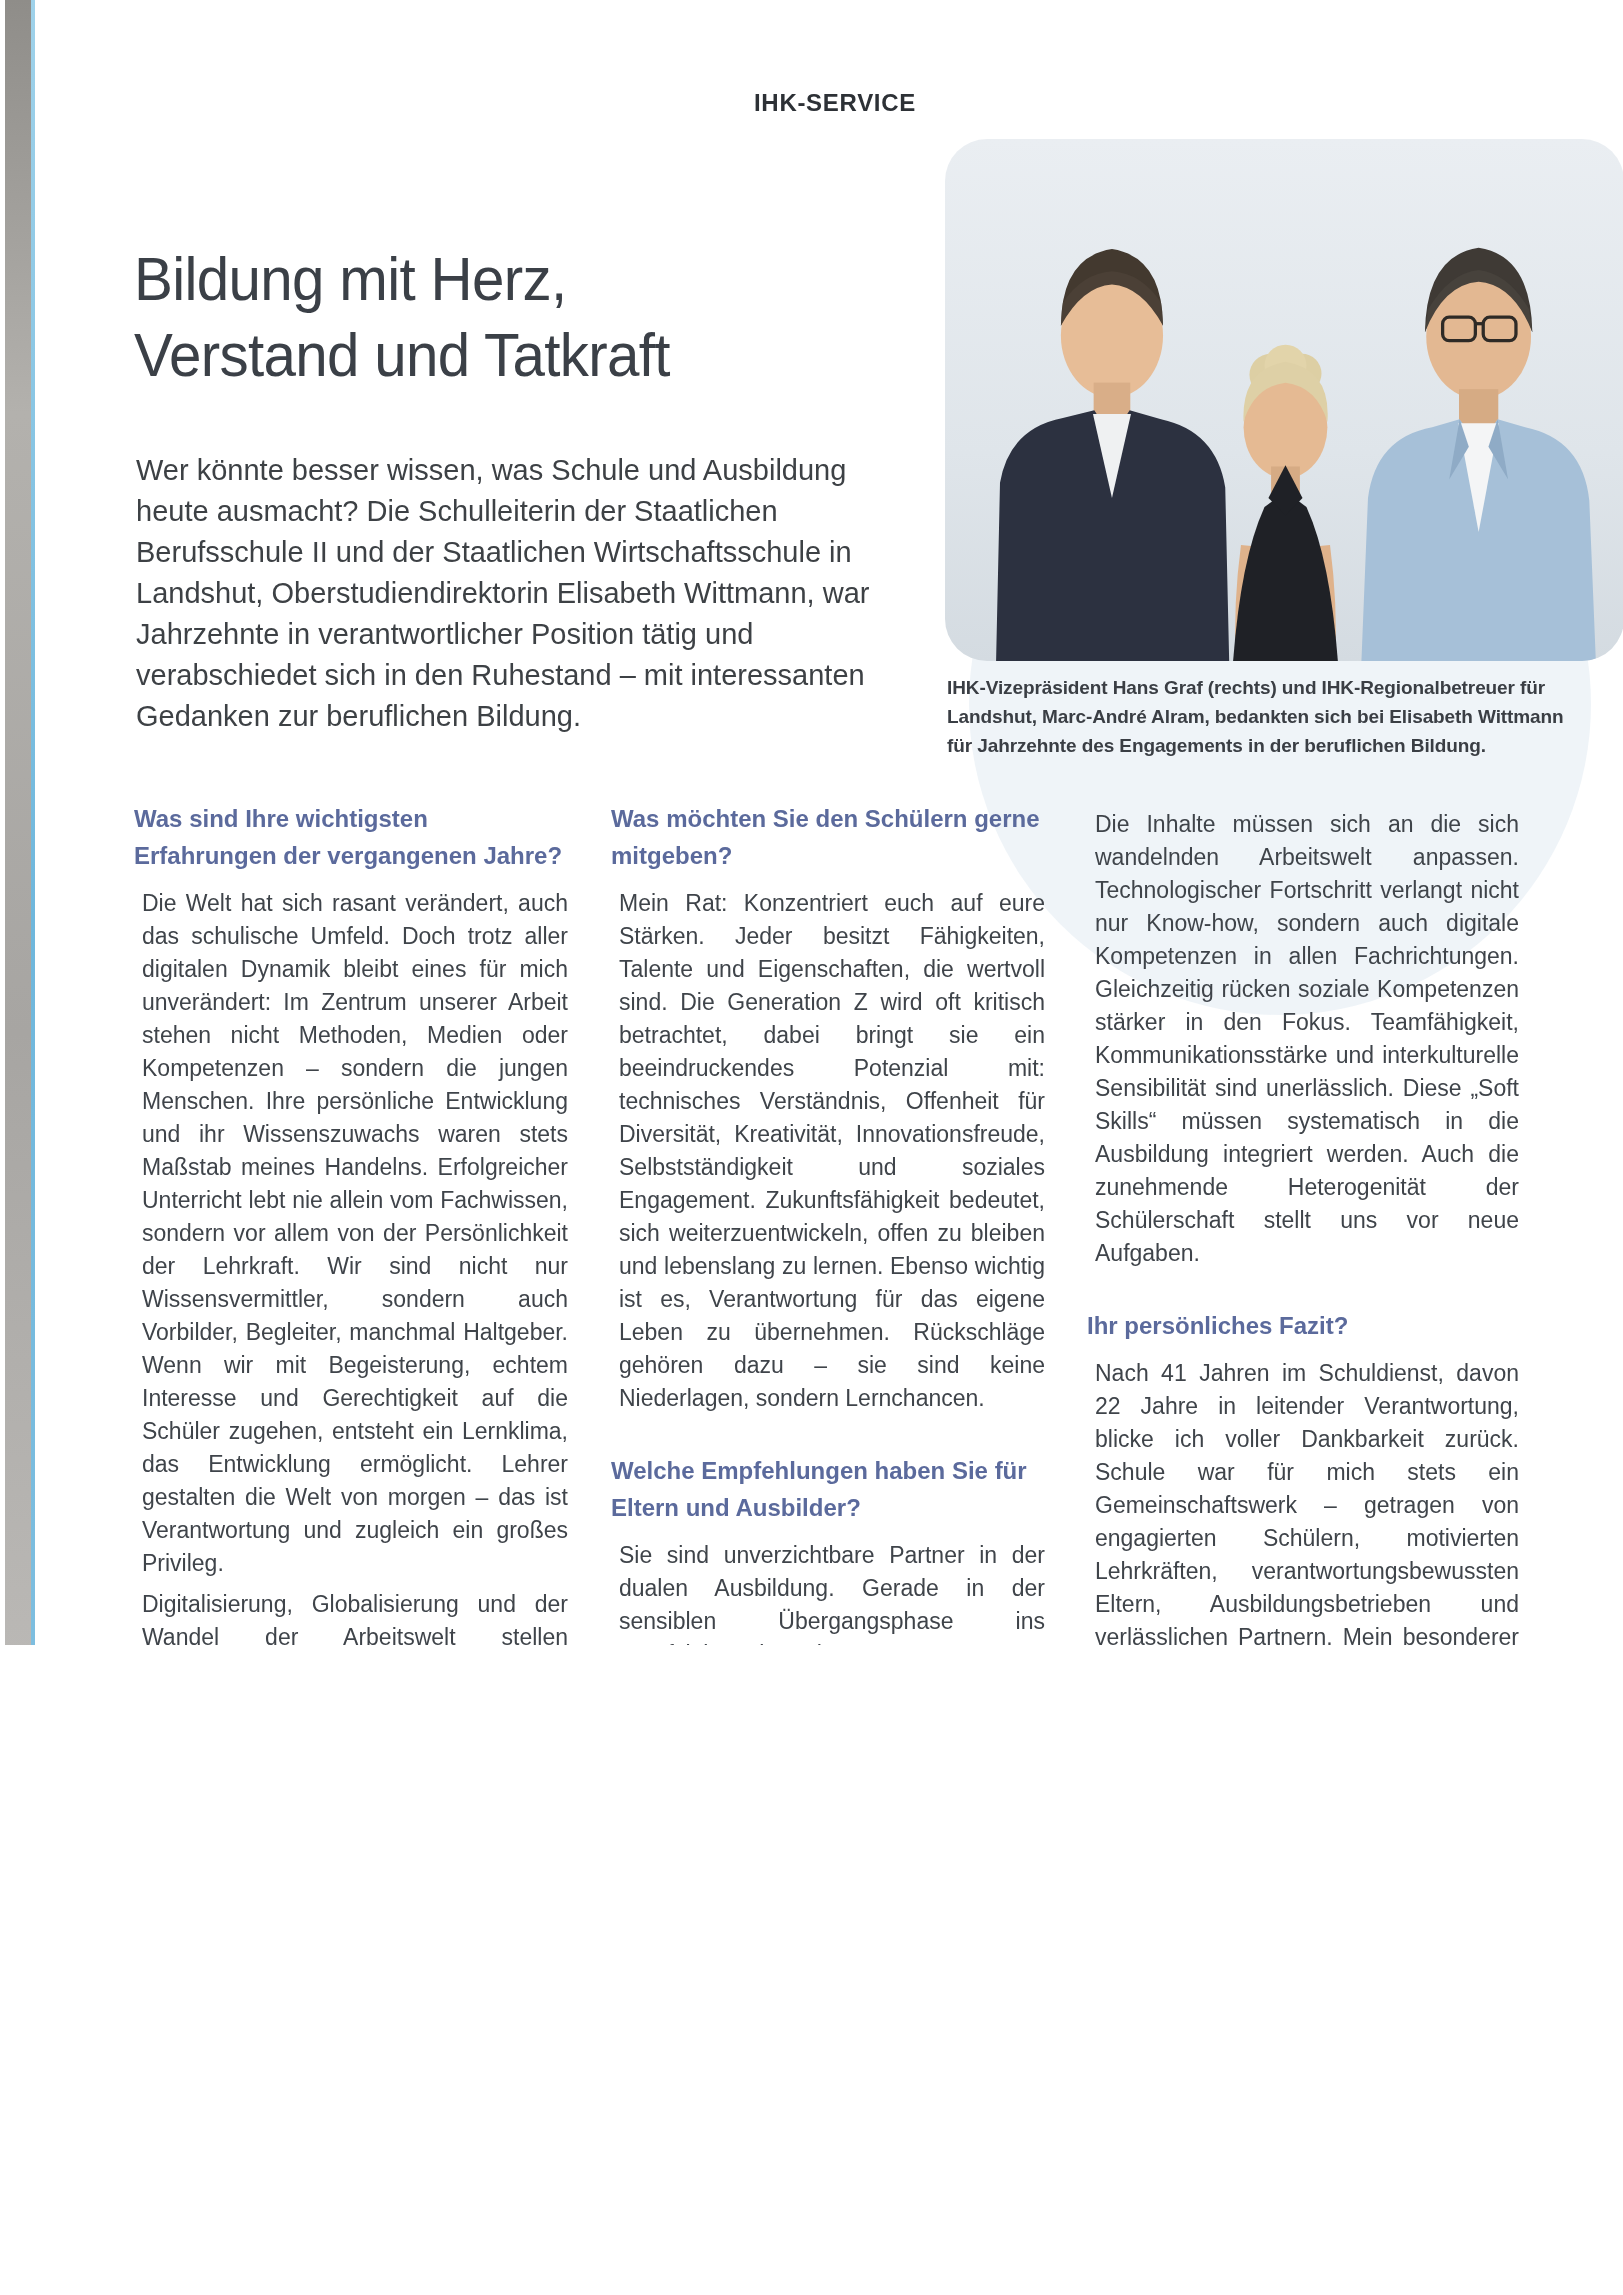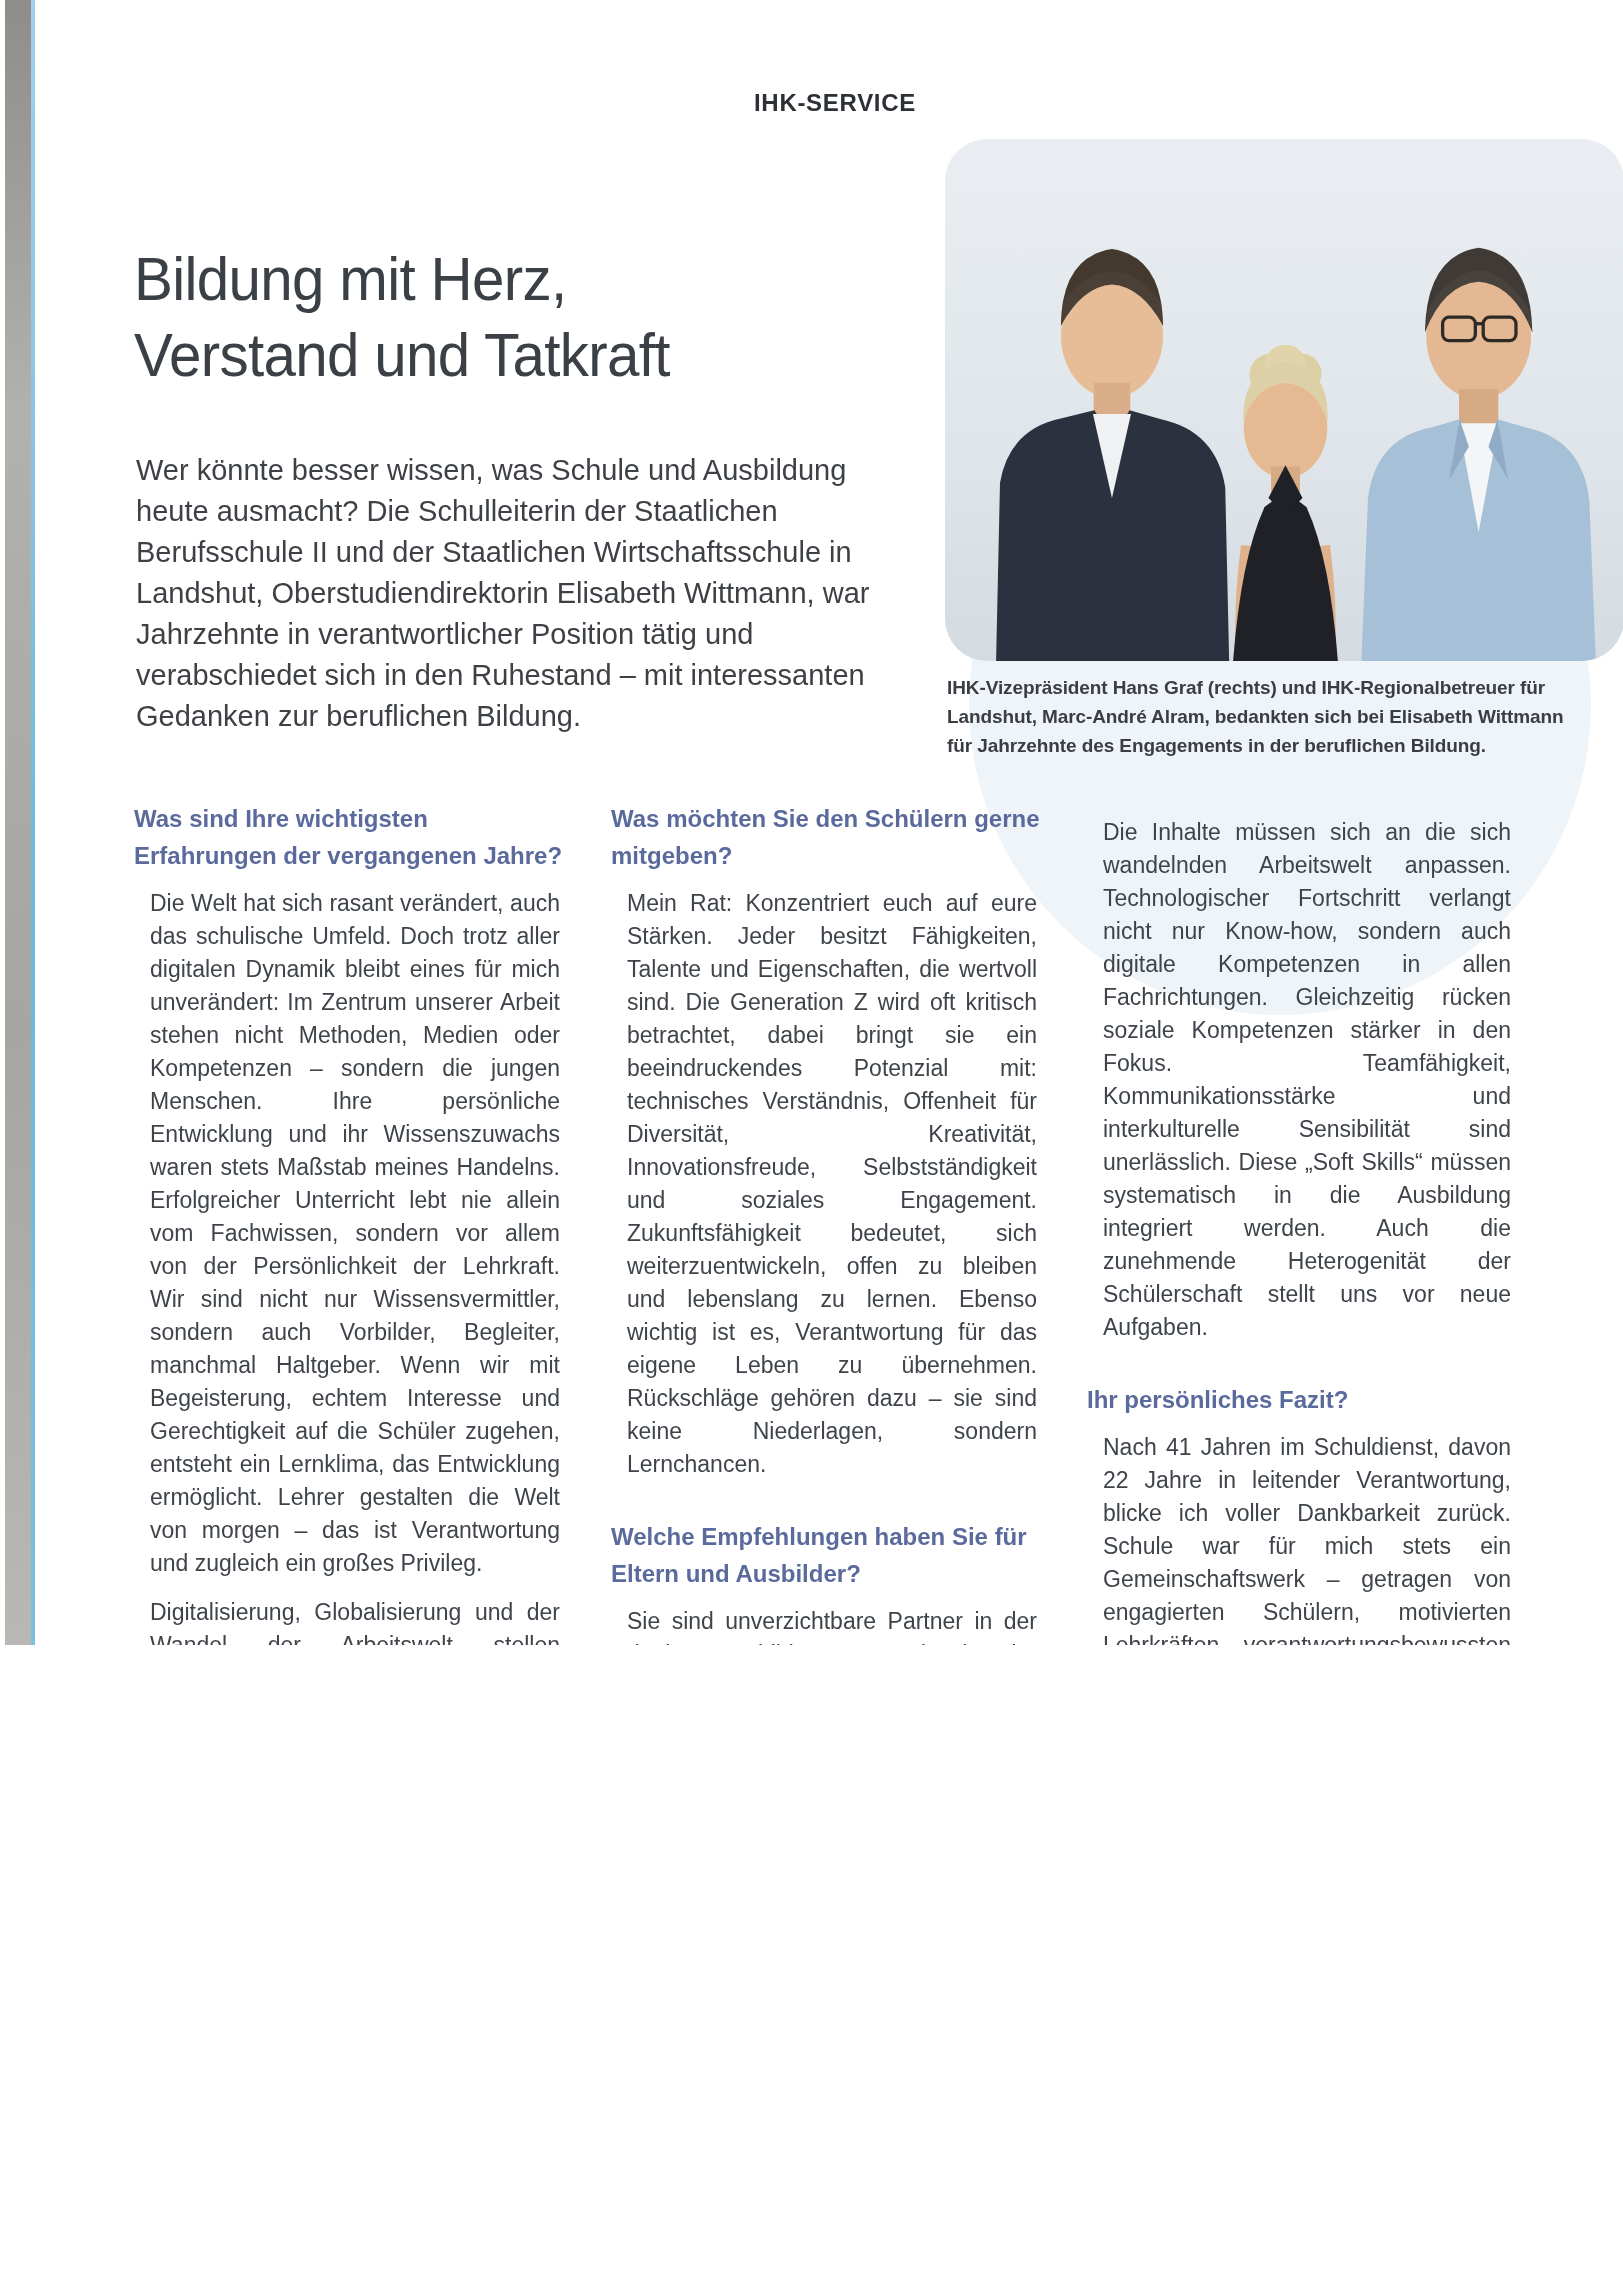--- a/index.html
+++ b/index.html
@@ -51,21 +51,21 @@
   .col { position: absolute; top: 800px; z-index: 2; }
   .col1 { left: 134px;  width: 442px; }
   .col2 { left: 611px;  width: 442px; }
   .col3 { left: 1087px; width: 440px; }
   .q {
     margin: 0 0 13px 0;
     font-size: 24px; line-height: 37px; font-weight: 700; color: #5b6a9c;
   }
   .q + .a { margin-top: 0; }
   .a {
-    margin: 16px;
+    margin: 8px;
     font-size: 23px; line-height: 33px; color: #3f444a;
     text-align: justify; hyphens: auto;
   }
   .a + .q { margin-top: 37px; }
 
   .footer {
     position: absolute; left: 50%; top: 2224px; transform: translateX(-50%);
     white-space: nowrap; color: #3a3e43; z-index: 2;
   }
   .footer .mag   { font-size: 22px; letter-spacing: 1.3px; font-family: Liberation Serif, serif; }

